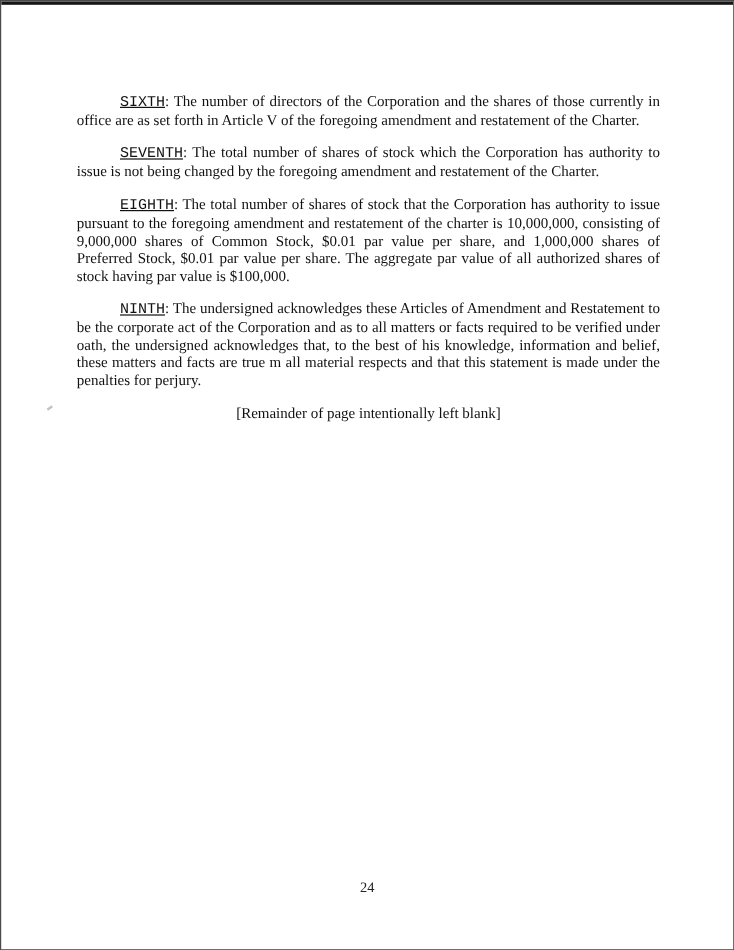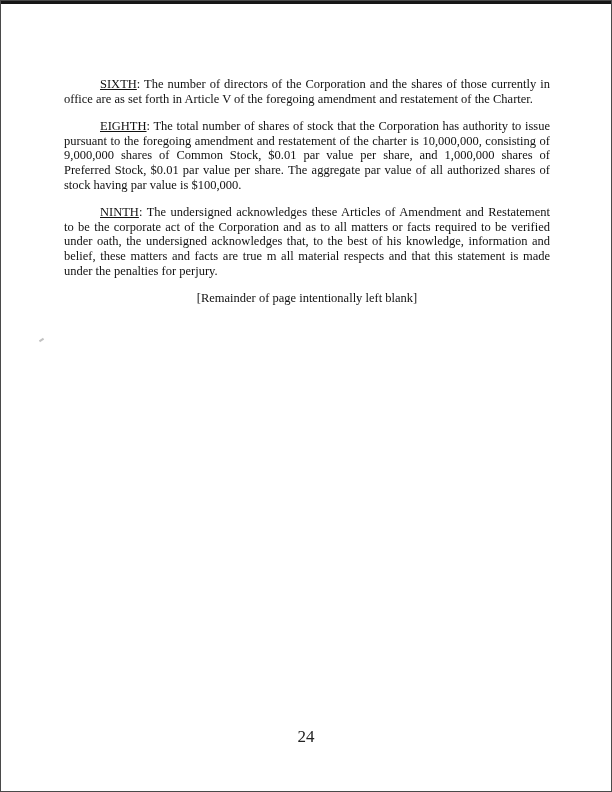--- a/index.html
+++ b/index.html
@@ -38,35 +38,36 @@
   }
   .para {
     margin: 0 0 13px 0;
     font-size: 12.5px;
     line-height: 14.6px;
     text-align: justify;
     text-indent: 36px;
   }
   .para-label {
     text-decoration: underline;
+    font-family: Liberation Mono, monospace;
   }
   .placeholder-line {
     margin-top: 12px;
     font-size: 12.5px;
     line-height: 14.6px;
     text-align: center;
     text-indent: 0;
   }
   .page-number {
     position: absolute;
     bottom: 44px;
     left: 0;
     width: 100%;
     text-align: center;
-    font-size: 17px;
+    font-size: 12px;
     color: #222222;
   }
   .scan-speckle {
     position: absolute;
     left: 38px;
     top: 338px;
     width: 5px;
     height: 2px;
     background: #9a9a9a;
     transform: rotate(-35deg);
@@ -76,20 +77,21 @@
 </head>
 <body>
 
 <div class="page">
   <div class="scan-edge-line"></div>
 
   <div class="content">
 
     <p class="para"><span class="para-label">SIXTH</span><span>: The number of directors of the Corporation and the shares of those currently in office are as set forth in Article V of the foregoing amendment and restatement of the Charter.</span></p>
 
+    <p class="para"><span class="para-label">SEVENTH</span><span>: The total number of shares of stock which the Corporation has authority to issue is not being changed by the foregoing amendment and restatement of the Charter.</span></p>
 
     <p class="para"><span class="para-label">EIGHTH</span><span>:  The total number of shares of stock that the Corporation has authority to issue pursuant to the foregoing amendment and restatement of the charter is 10,000,000, consisting of 9,000,000 shares of Common Stock, $0.01 par value per share, and 1,000,000 shares of Preferred Stock, $0.01 par value per share. The aggregate par value of all authorized shares of stock having par value is $100,000.</span></p>
 
     <p class="para"><span class="para-label">NINTH</span><span>: The undersigned acknowledges these Articles of Amendment and Restatement to be the corporate act of the Corporation and as to all matters or facts required to be verified under oath, the undersigned acknowledges that, to the best of his knowledge, information and belief, these matters and facts are true m all material respects and that this statement is made under the penalties for perjury.</span></p>
 
     <p class="para placeholder-line">[Remainder of page intentionally left blank]</p>
 
   </div>
 
   <div class="scan-speckle"></div>

